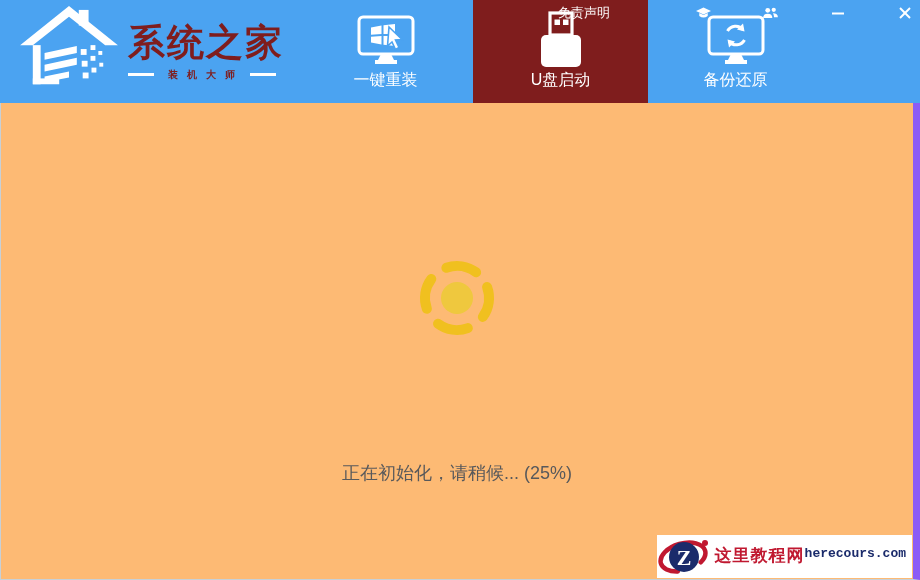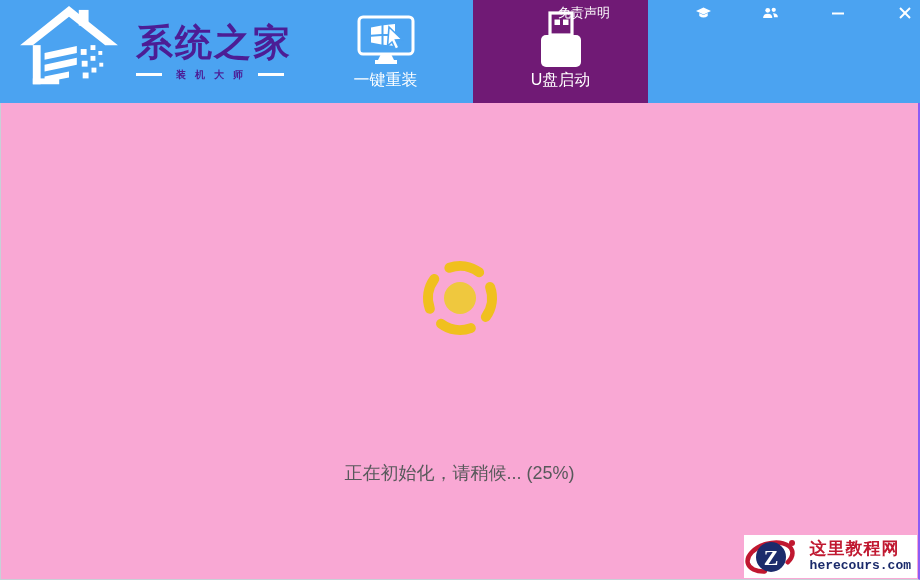--- a/index.html
+++ b/index.html
@@ -8,60 +8,60 @@
 
   .window { position:relative; width:920px; height:580px; }
 
   
   .header {
     position:absolute; top:0; left:0; width:920px; height:103px;
     background:#4BA3F1;
   }
   .logo { position:absolute; left:20px; top:6px; display:flex; align-items:center; }
   .logo-house { width:98px; height:90px; }
-  .logo-text { margin-left:18px; color:#4c1d95;text-align:center; }
+  .logo-text { margin-left:10px; color:#7f1d1d;text-align:center; }
   .logo-title { font-size:37px; font-weight:bold; letter-spacing:2px; line-height:1.25; }
   .logo-subtitle { display:flex; align-items:center; margin-top:1px; }
   .logo-subtitle .dash { width:26px; height:3px; background:#fff; }
   .logo-subtitle .sub-text { font-size:10px; font-weight:bold; letter-spacing:9px; margin:0 6px 0 14px; }
 
   
   .tabs { position:absolute; left:298px; top:0; height:103px; display:flex; }
   .tab {
     width:175px; height:103px; display:flex; flex-direction:column;
     align-items:center; justify-content:flex-start; cursor:pointer;
   }
-  .tab.active { background:#701a75; }
+  .tab.active { background:#7f1d1d; }
   .tab .icon-wrap { height:68px; display:flex; align-items:center; justify-content:center; padding-top:12px; }
   .tab-label { color:#fff; font-size:16px; line-height:1; margin-top:4px; }
 
   
   .titlebar { position:absolute; top:4px; right:8px; display:flex; align-items:center;gap:36px; }
   .disclaimer { color:#fff; font-size:13px; margin-right:34px; cursor:pointer; }
   .tb-icon { width:15px; height:14px; margin-left:16px; cursor:pointer; display:flex; align-items:center; justify-content:center; }
 
   
   .main {
     position:absolute; top:103px; left:0; width:920px; height:477px;
-    background:#f9a8d4;
-    border-left:1px solid #C7D0D7; border-right:2px solid #8b5cf6; border-bottom:1px solid #C7D0D7;
+    background:#fdba74;
+    border-left:1px solid #C7D0D7; border-right:7px solid #8b5cf6; border-bottom:1px solid #C7D0D7;
   }
   .spinner { position:absolute; left:50%; top:152px; transform:translateX(-50%); width:86px; height:86px; }
   .loading-text {
     position:absolute; left:0; width:100%; top:358px; text-align:center;
     font-size:18px; color:#58595B;
   }
 
   
   .watermark {
     position:absolute; right:1px; bottom:1px; background:#fff;
     display:flex; align-items:center; padding:1px 6px 1px 0; height:43px;
   }
   .wm-logo { width:56px; height:42px; flex:0 0 auto; }
-  .wm-text { display:flex; flex-direction:column; line-height:1.1; margin-left:10px; }
+  .wm-text { display:flex; line-height:1.1; margin-left:2px; }
   .wm-name { color:#C01830; font-size:17px; font-weight:bold; font-family:"Liberation Serif","DejaVu Serif",serif; letter-spacing:1px; }
   .wm-url { color:#1B2B6B; font-size:13px; font-weight:bold; font-family:Liberation Mono, monospace; }
 </style>
 </head>
 <body>
 
 <div class="window">
 
   <div class="header">
 
@@ -118,20 +118,34 @@
           <svg width="46" height="58" viewBox="0 0 46 58" xmlns="http://www.w3.org/2000/svg">
             <rect x="12" y="2" width="22" height="22" fill="none" stroke="#fff" stroke-width="3.2"></rect>
             <rect x="16.5" y="8.5" width="5.5" height="5.5" fill="#fff"></rect>
             <rect x="25" y="8.5" width="5.5" height="5.5" fill="#fff"></rect>
             <rect x="3" y="24" width="40" height="32" rx="5" fill="#fff"></rect>
           </svg>
         </div>
         <div class="tab-label">U盘启动</div>
       </div>
 
+      <div class="tab">
+        <div class="icon-wrap">
+          <svg width="58" height="50" viewBox="0 0 58 50" xmlns="http://www.w3.org/2000/svg">
+            <rect x="2" y="2" width="54" height="37" rx="4" fill="none" stroke="#fff" stroke-width="3"></rect>
+            <path d="M20.5 16 A9.5 9.5 0 0 1 36 14.5" fill="none" stroke="#fff" stroke-width="3"></path>
+            <path d="M36 8.5 L37.5 16.5 L30 14.5 Z" fill="#fff"></path>
+            <path d="M37.5 25 A9.5 9.5 0 0 1 22 26.5" fill="none" stroke="#fff" stroke-width="3"></path>
+            <path d="M22 32.5 L20.5 24.5 L28 26.5 Z" fill="#fff"></path>
+            <path d="M24 39 L34 39 L37 45 L21 45 Z" fill="#fff"></path>
+            <rect x="18" y="45" width="22" height="4" fill="#fff"></rect>
+          </svg>
+        </div>
+        <div class="tab-label">备份还原</div>
+      </div>
 
     </div>
 
     <div class="titlebar">
       <span class="disclaimer">免责声明</span>
 
       <span class="tb-icon">
         <svg width="15" height="13" viewBox="0 0 16 13" xmlns="http://www.w3.org/2000/svg" fill="#fff">
           <polygon points="8,0 16,3.8 8,7.6 0,3.8"></polygon>
           <path d="M3.5 6 L3.5 9.2 Q8 12.4 12.5 9.2 L12.5 6 L8 8.2 Z"></path>

